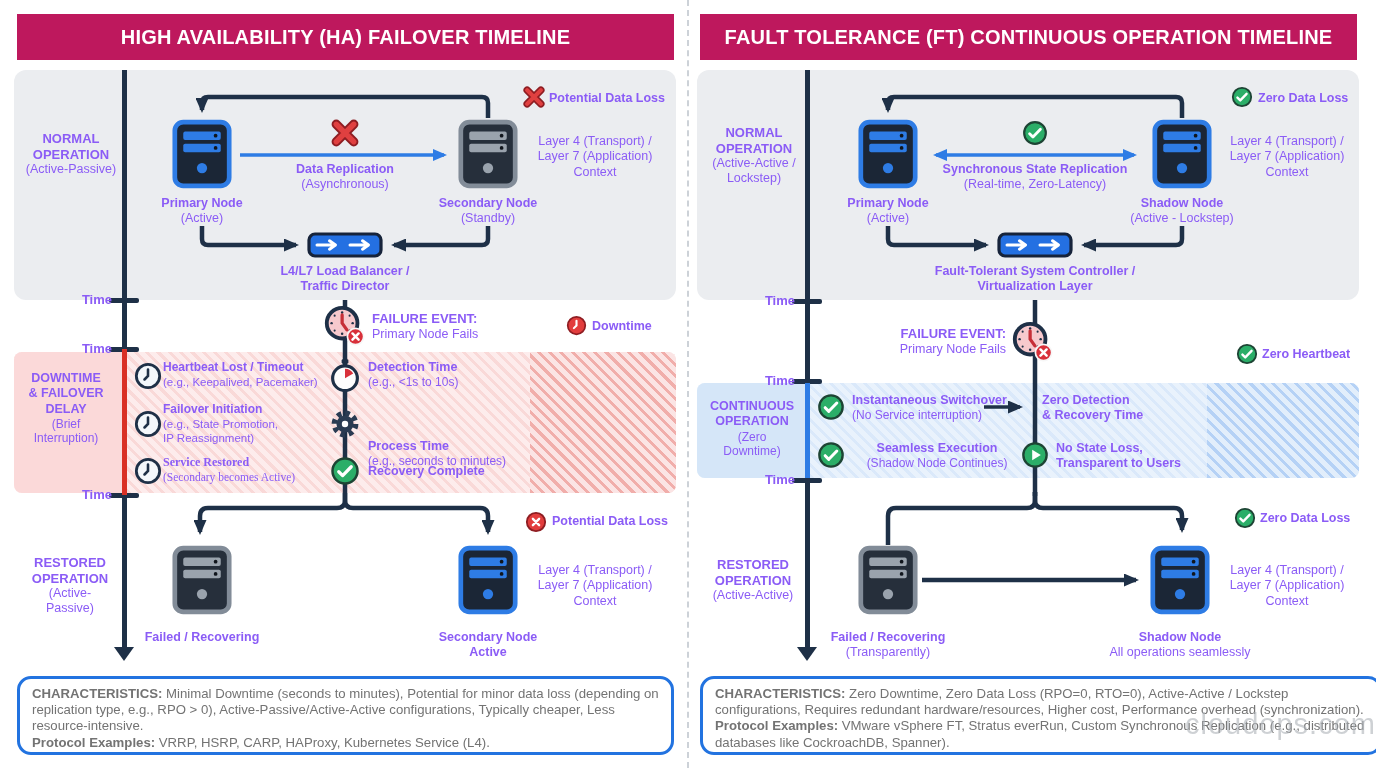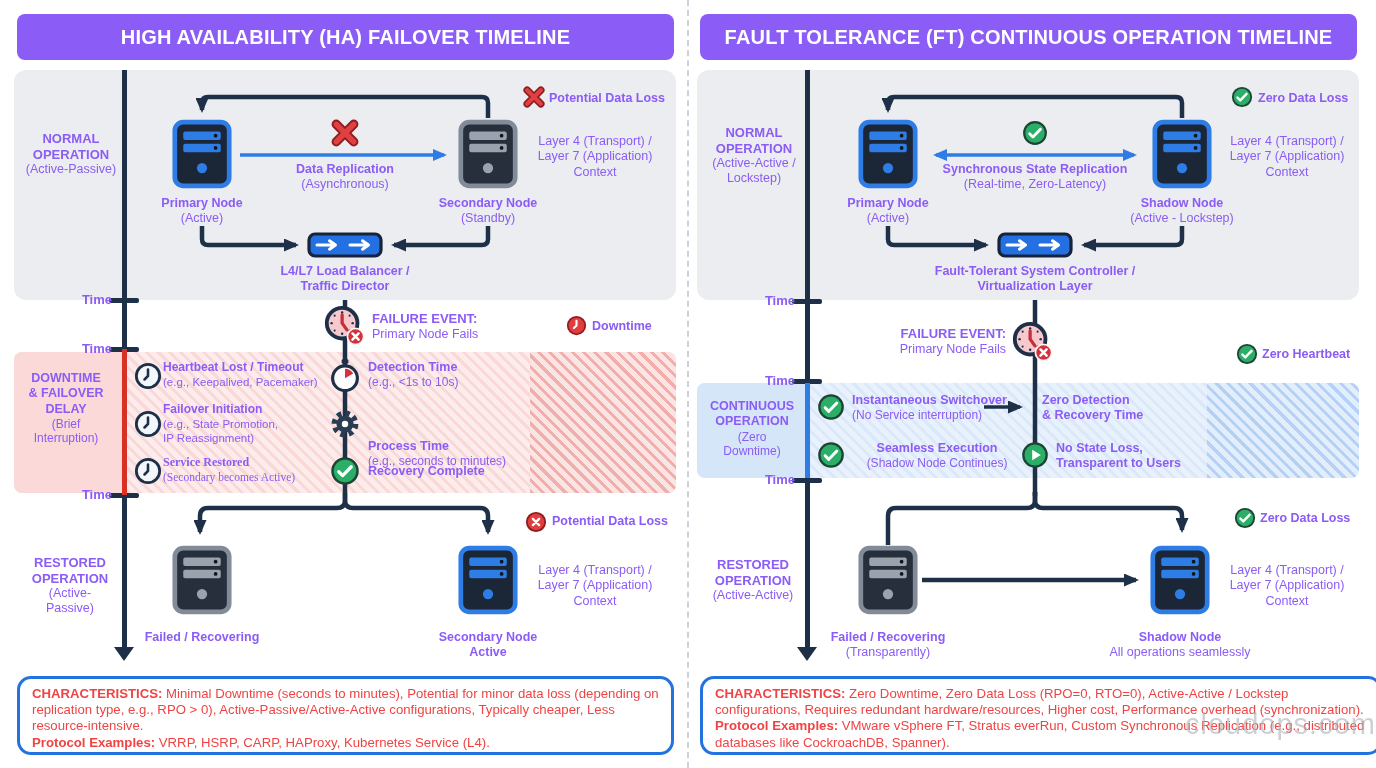--- a/index.html
+++ b/index.html
@@ -1,20 +1,20 @@
 <!DOCTYPE html>
 <html><head>
 <meta charset="utf-8">
 <style>
   html,body{margin:0;padding:0;background:#fff;}
   .stage{position:relative;width:1376px;height:768px;background:#ffffff;
          font-family:"Liberation Sans",sans-serif;overflow:hidden;}
   .abs{position:absolute;}
-  .banner{position:absolute;background:#8b5cf6;color:#fff;font-weight:700;font-size:20px;
-          display:flex;align-items:center;justify-content:center;border-radius:8px;
+  .banner{position:absolute;background:#be185d;color:#fff;font-weight:700;font-size:20px;
+          display:flex;align-items:center;justify-content:center;border-radius:0;
           letter-spacing:.2px;text-align:center;}
   .region{position:absolute;border-radius:12px;}
   .band{position:absolute;border-radius:8px;overflow:hidden;}
   .hatch-pink{background:repeating-linear-gradient(45deg,rgba(217,48,37,.10) 0 3px,rgba(255,255,255,0) 3px 8px),#fdecec;}
   .hatch-pink-dense{background:repeating-linear-gradient(45deg,rgba(217,48,37,.30) 0 3px,rgba(255,255,255,.0) 3px 8px),#fbe4e4;}
   .hatch-blue{background:repeating-linear-gradient(45deg,rgba(46,124,229,.08) 0 3px,rgba(255,255,255,0) 3px 8px),#e9f2fc;}
   .hatch-blue-dense{background:repeating-linear-gradient(45deg,rgba(46,124,229,.25) 0 3px,rgba(255,255,255,0) 3px 8px),#e2eefb;}
   .t{position:absolute;color:#8b5cf6;}
   .bold{font-weight:700;}
   .ctr{text-align:center;}
@@ -24,21 +24,21 @@
   .s12{font-size:12px;line-height:1.22;}
   .s125{font-size:12.5px;line-height:1.22;}
   .s13{font-size:13px;line-height:1.2;}
   .blk{display:block;white-space:pre-line;}
   .timeline{position:absolute;width:5px;background:#1e3047;}
   .tick{position:absolute;height:5px;width:30px;background:#1e3047;border-radius:2px;}
   .tl-arrow{position:absolute;width:0;height:0;border-left:10px solid transparent;
             border-right:10px solid transparent;border-top:14px solid #1e3047;}
   .divider{position:absolute;border-left:2px dashed #cdd2d8;}
   .charbox{position:absolute;background:#fff;border:3px solid #2273e0;border-radius:14px;
-           box-sizing:border-box;padding:7px 12px;font-size:13.2px;line-height:1.23;color:#ef4444;}
+           box-sizing:border-box;padding:7px 12px;font-size:13.2px;line-height:1.23;color:#737373;}
   .watermark{position:absolute;font-size:29px;color:#aeb3b9;opacity:.6;letter-spacing:1px;
              font-weight:400;z-index:9;}
   svg.ic{position:absolute;overflow:visible;}
   .srv-blue{--edge:#2e7ce5;--bar:#2e7ce5;--body:#1b2636;}
   .srv-gray{--edge:#828c98;--bar:#9aa3ad;--body:#262f3b;}
   .wires{position:absolute;left:0;top:0;pointer-events:none;}
 </style>
 </head>
 <body>
 

